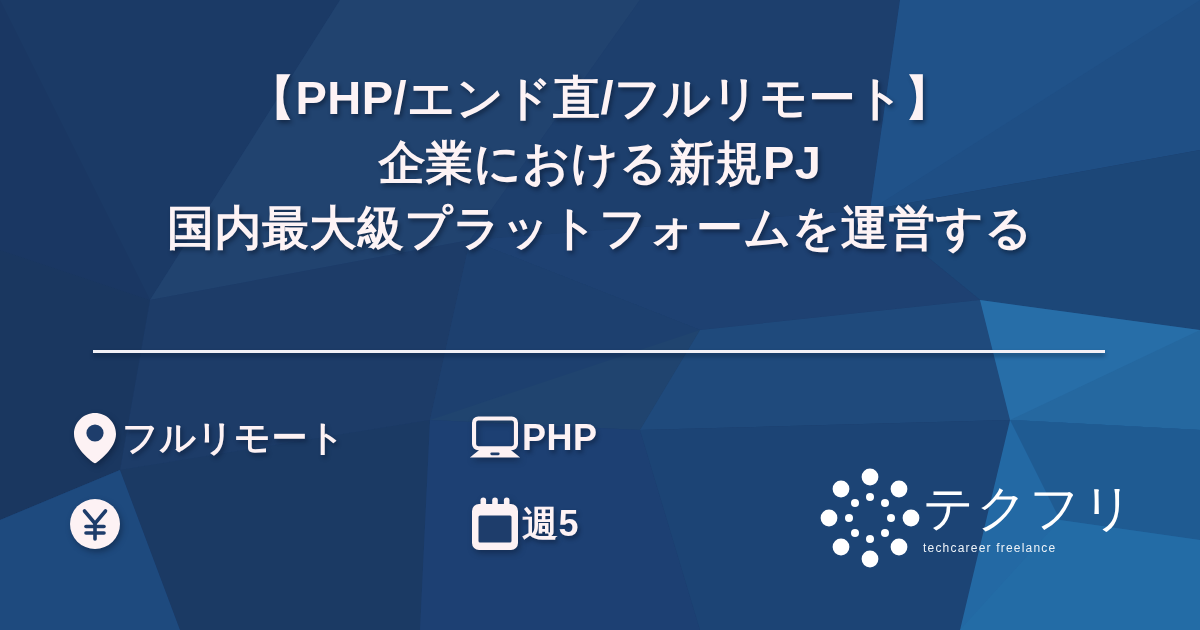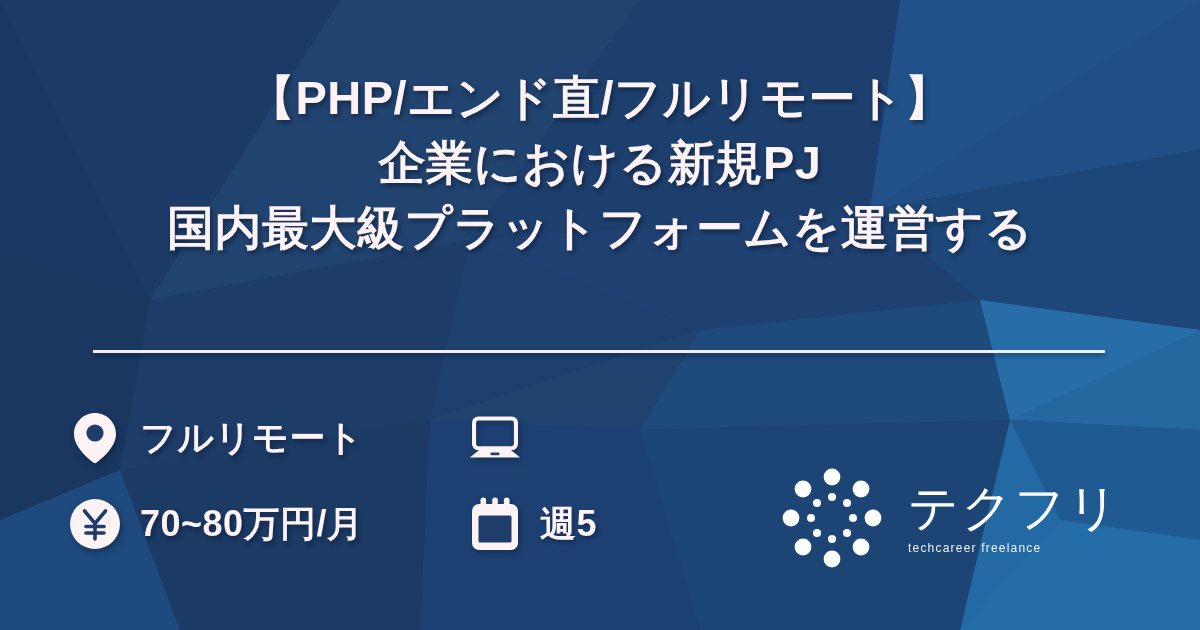--- a/index.html
+++ b/index.html
@@ -41,36 +41,36 @@
   }
 
   
   .meta{
     position:absolute;left:68px;top:395px;z-index:6;
     display:grid;
     grid-template-columns:400px auto;
     grid-template-rows:86px 86px;
     align-items:center;
   }
-  .meta-item{display:flex;align-items:center;gap:18px;}
+  .meta-item{display:flex;align-items:center;}
   .meta-icon{
     width:54px;height:54px;flex:0 0 54px;
     display:flex;align-items:center;justify-content:center;
     filter:drop-shadow(2px 3px 3px rgba(5,16,35,.40));
   }
   .meta-label{
     color:#fdf2f4;font-weight:700;font-size:36px;
     letter-spacing:0.5px;white-space:nowrap;
     text-shadow:2px 3px 4px rgba(5,16,35,.40);
   }
 
   
   .logo{
-    position:absolute;left:780px;top:466px;z-index:6;
-    display:flex;align-items:center;gap:24px;
+    position:absolute;left:818px;top:466px;z-index:6;
+    display:flex;align-items:center;gap:1px;
   }
   .logo-mark{width:104px;height:104px;flex:0 0 104px;}
   .logo-text{display:flex;flex-direction:column;align-items:flex-start;}
   .logo-wordmark{
     color:#ffffff;font-size:50px;font-weight:400;line-height:1;
     letter-spacing:2px;
   }
   .logo-tagline{
     color:#eef3f8;font-size:12px;font-weight:400;line-height:1;
     letter-spacing:1.2px;margin-top:9px;
@@ -131,35 +131,35 @@
     </div>
 
     <div class="meta-item">
       <span class="meta-icon">
         <svg width="58" height="48" viewBox="0 0 58 48" aria-hidden="true">
           <rect x="6.5" y="3" width="45" height="32" rx="4.5" ry="4.5" fill="none" stroke="#fdf2f4" stroke-width="4.4"></rect>
           <path d="M2 45 L12 37 L46 37 L56 45 Z" fill="#fdf2f4"></path>
           <rect x="24" y="39.6" width="10" height="2.8" rx="1.4" fill="#1e3d6b"></rect>
         </svg>
       </span>
+      <span class="meta-label">PHP</span>
     </div>
 
     <div class="meta-item">
       <span class="meta-icon">
         <svg width="54" height="54" viewBox="0 0 54 54" aria-hidden="true">
           <circle cx="27" cy="27" r="25" fill="#fdf2f4"></circle>
           <g stroke="#1e3d6b" stroke-width="3.6" stroke-linecap="round" fill="none">
             <path d="M16.5 14 L27 26.5 L37.5 14"></path>
             <path d="M18 29.5 H36"></path>
             <path d="M18 36 H36"></path>
             <path d="M27 26.5 V42"></path>
           </g>
         </svg>
       </span>
-      <span class="meta-label">70~80万円/月</span>
     </div>
 
     <div class="meta-item">
       <span class="meta-icon">
         <svg width="54" height="56" viewBox="0 0 54 56" aria-hidden="true">
           <rect x="12.5" y="1.5" width="5.6" height="12" rx="2.8" fill="#fdf2f4"></rect>
           <rect x="24.2" y="1.5" width="5.6" height="12" rx="2.8" fill="#fdf2f4"></rect>
           <rect x="35.9" y="1.5" width="5.6" height="12" rx="2.8" fill="#fdf2f4"></rect>
           <rect x="4" y="8" width="46" height="46" rx="7" ry="7" fill="#fdf2f4"></rect>
           <rect x="10.5" y="19.5" width="33" height="27" rx="1.5" fill="#1e3d6b"></rect>

